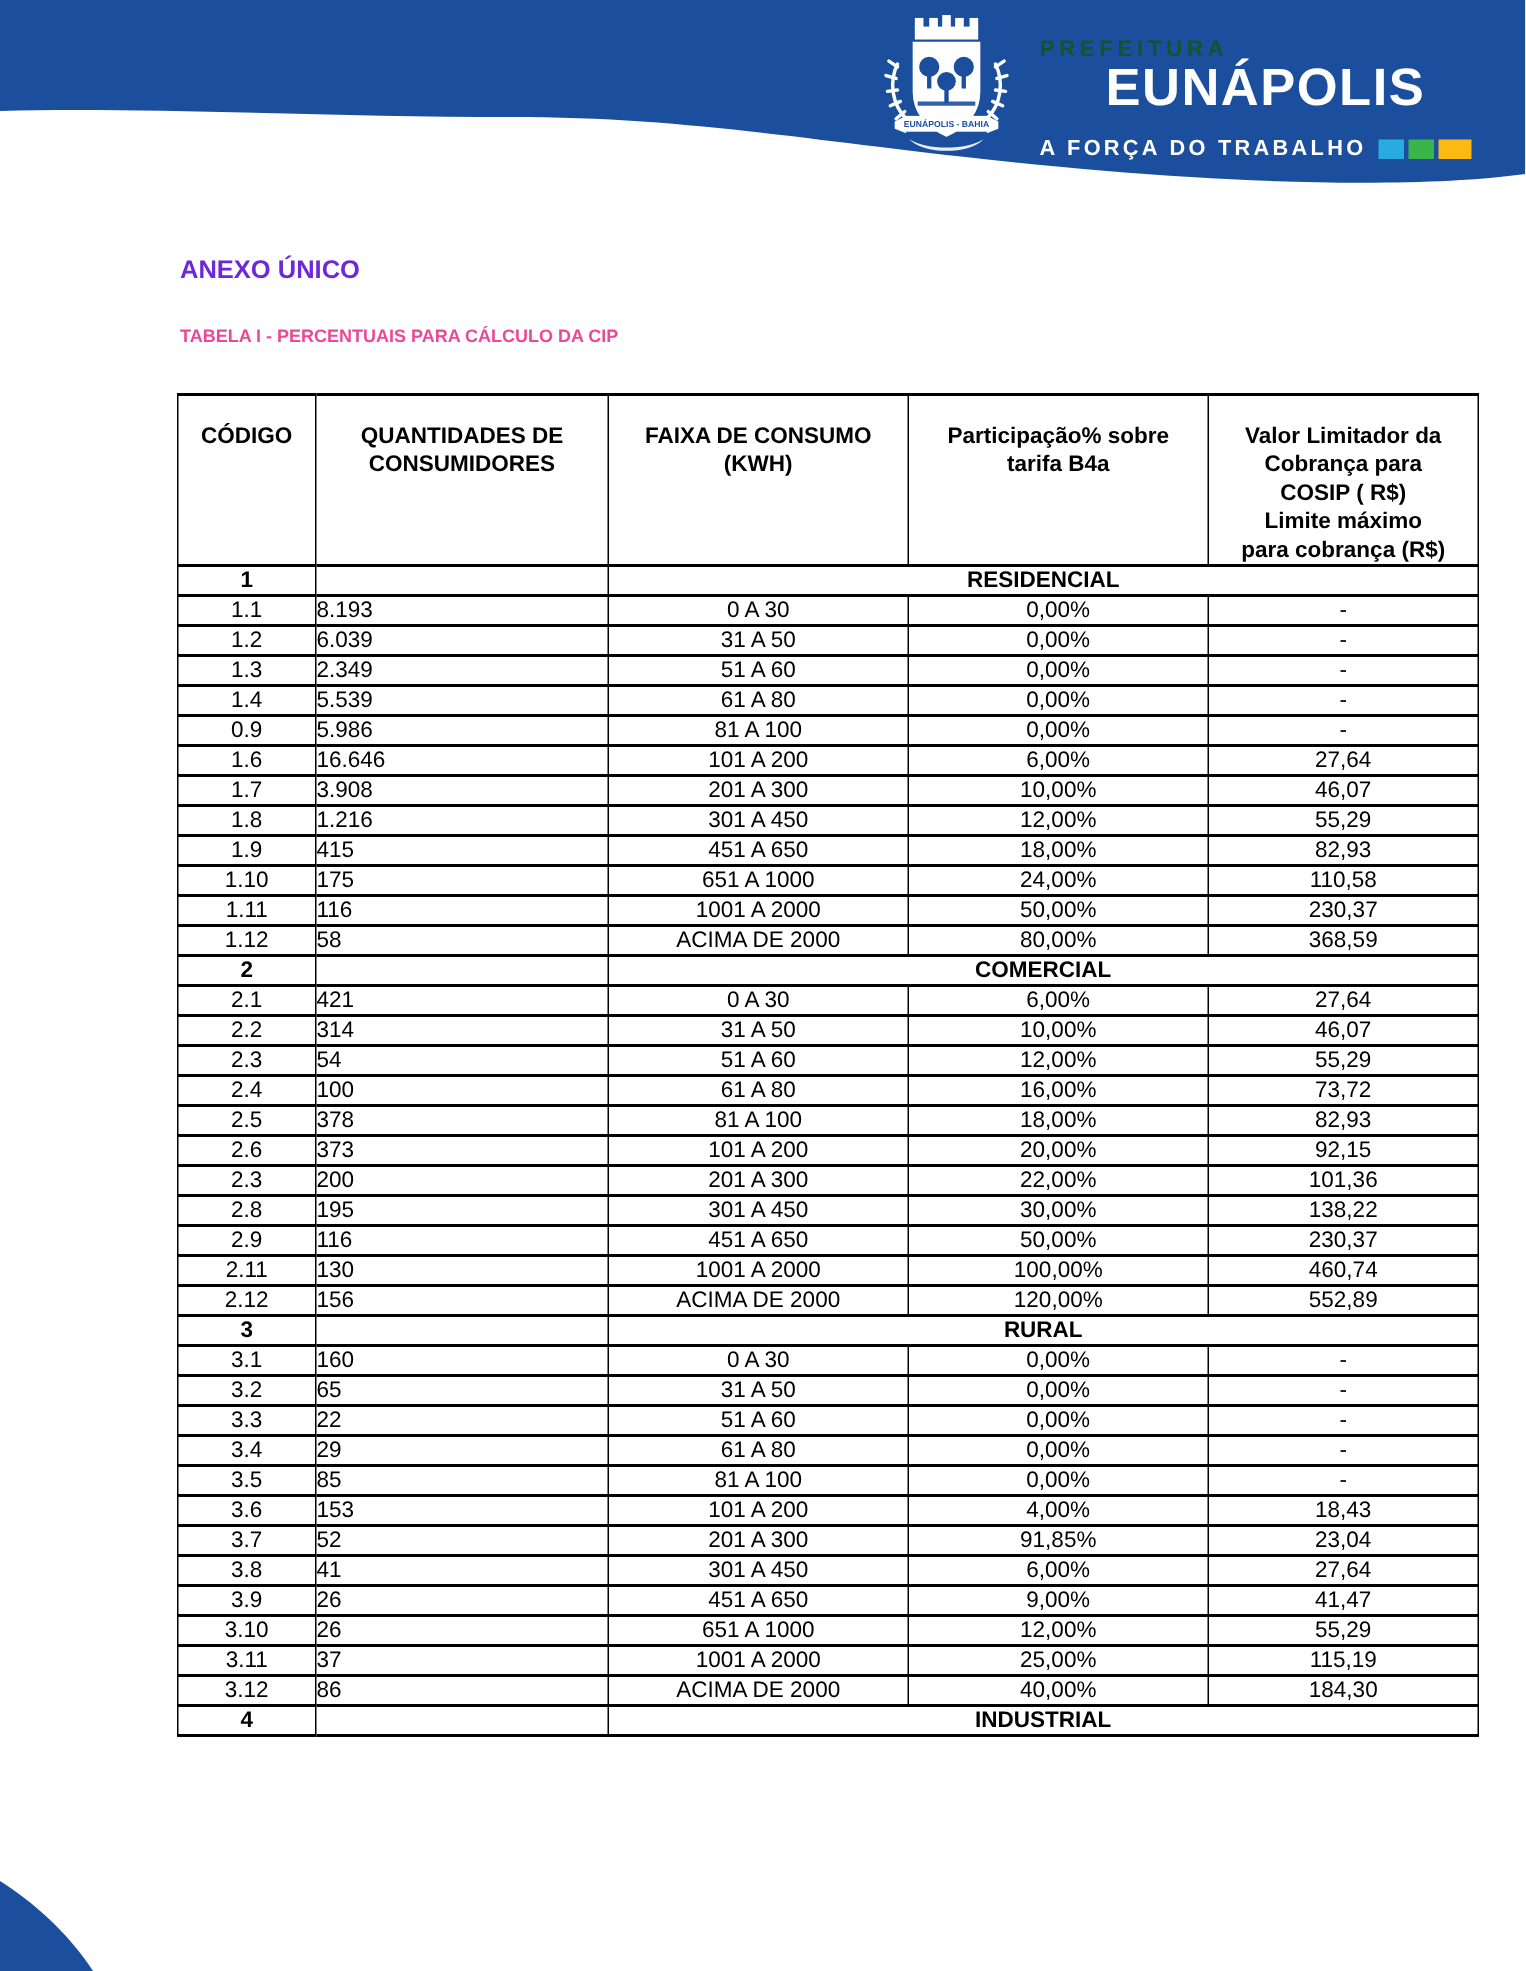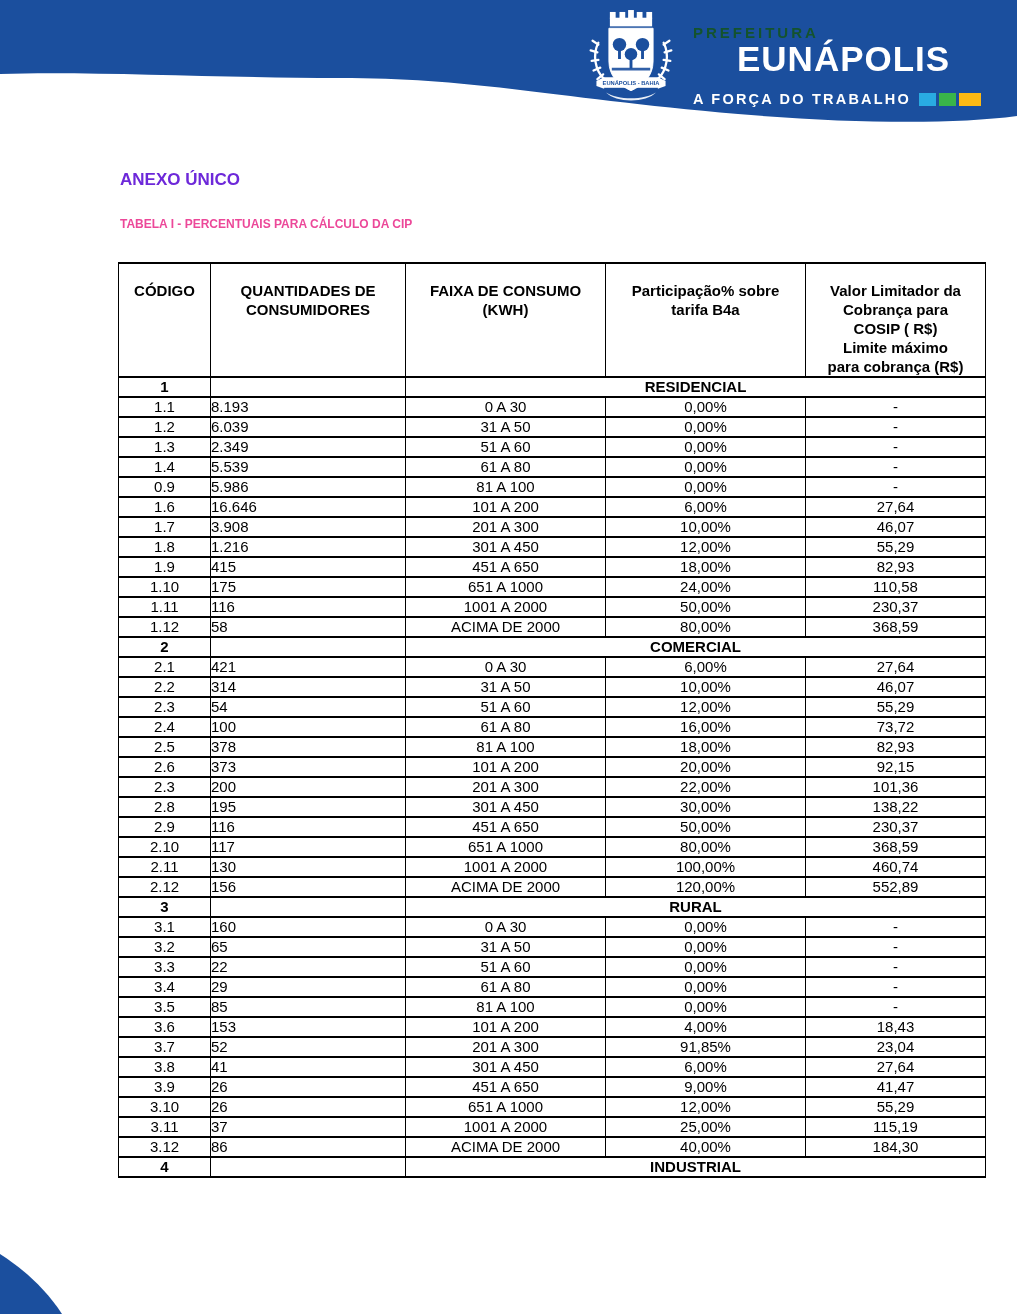--- a/index.html
+++ b/index.html
@@ -307,27 +307,20 @@
           <td>138,22</td>
         </tr>
         <tr>
           <td>2.9</td>
           <td class="qty">116</td>
           <td>451 A 650</td>
           <td>50,00%</td>
           <td>230,37</td>
         </tr>
         <tr>
-          <td>2.10</td>
-          <td class="qty">117</td>
-          <td>651 A 1000</td>
-          <td>80,00%</td>
-          <td>368,59</td>
-        </tr>
-        <tr>
           <td>2.11</td>
           <td class="qty">130</td>
           <td>1001 A 2000</td>
           <td>100,00%</td>
           <td>460,74</td>
         </tr>
         <tr>
           <td>2.12</td>
           <td class="qty">156</td>
           <td>ACIMA DE 2000</td>

